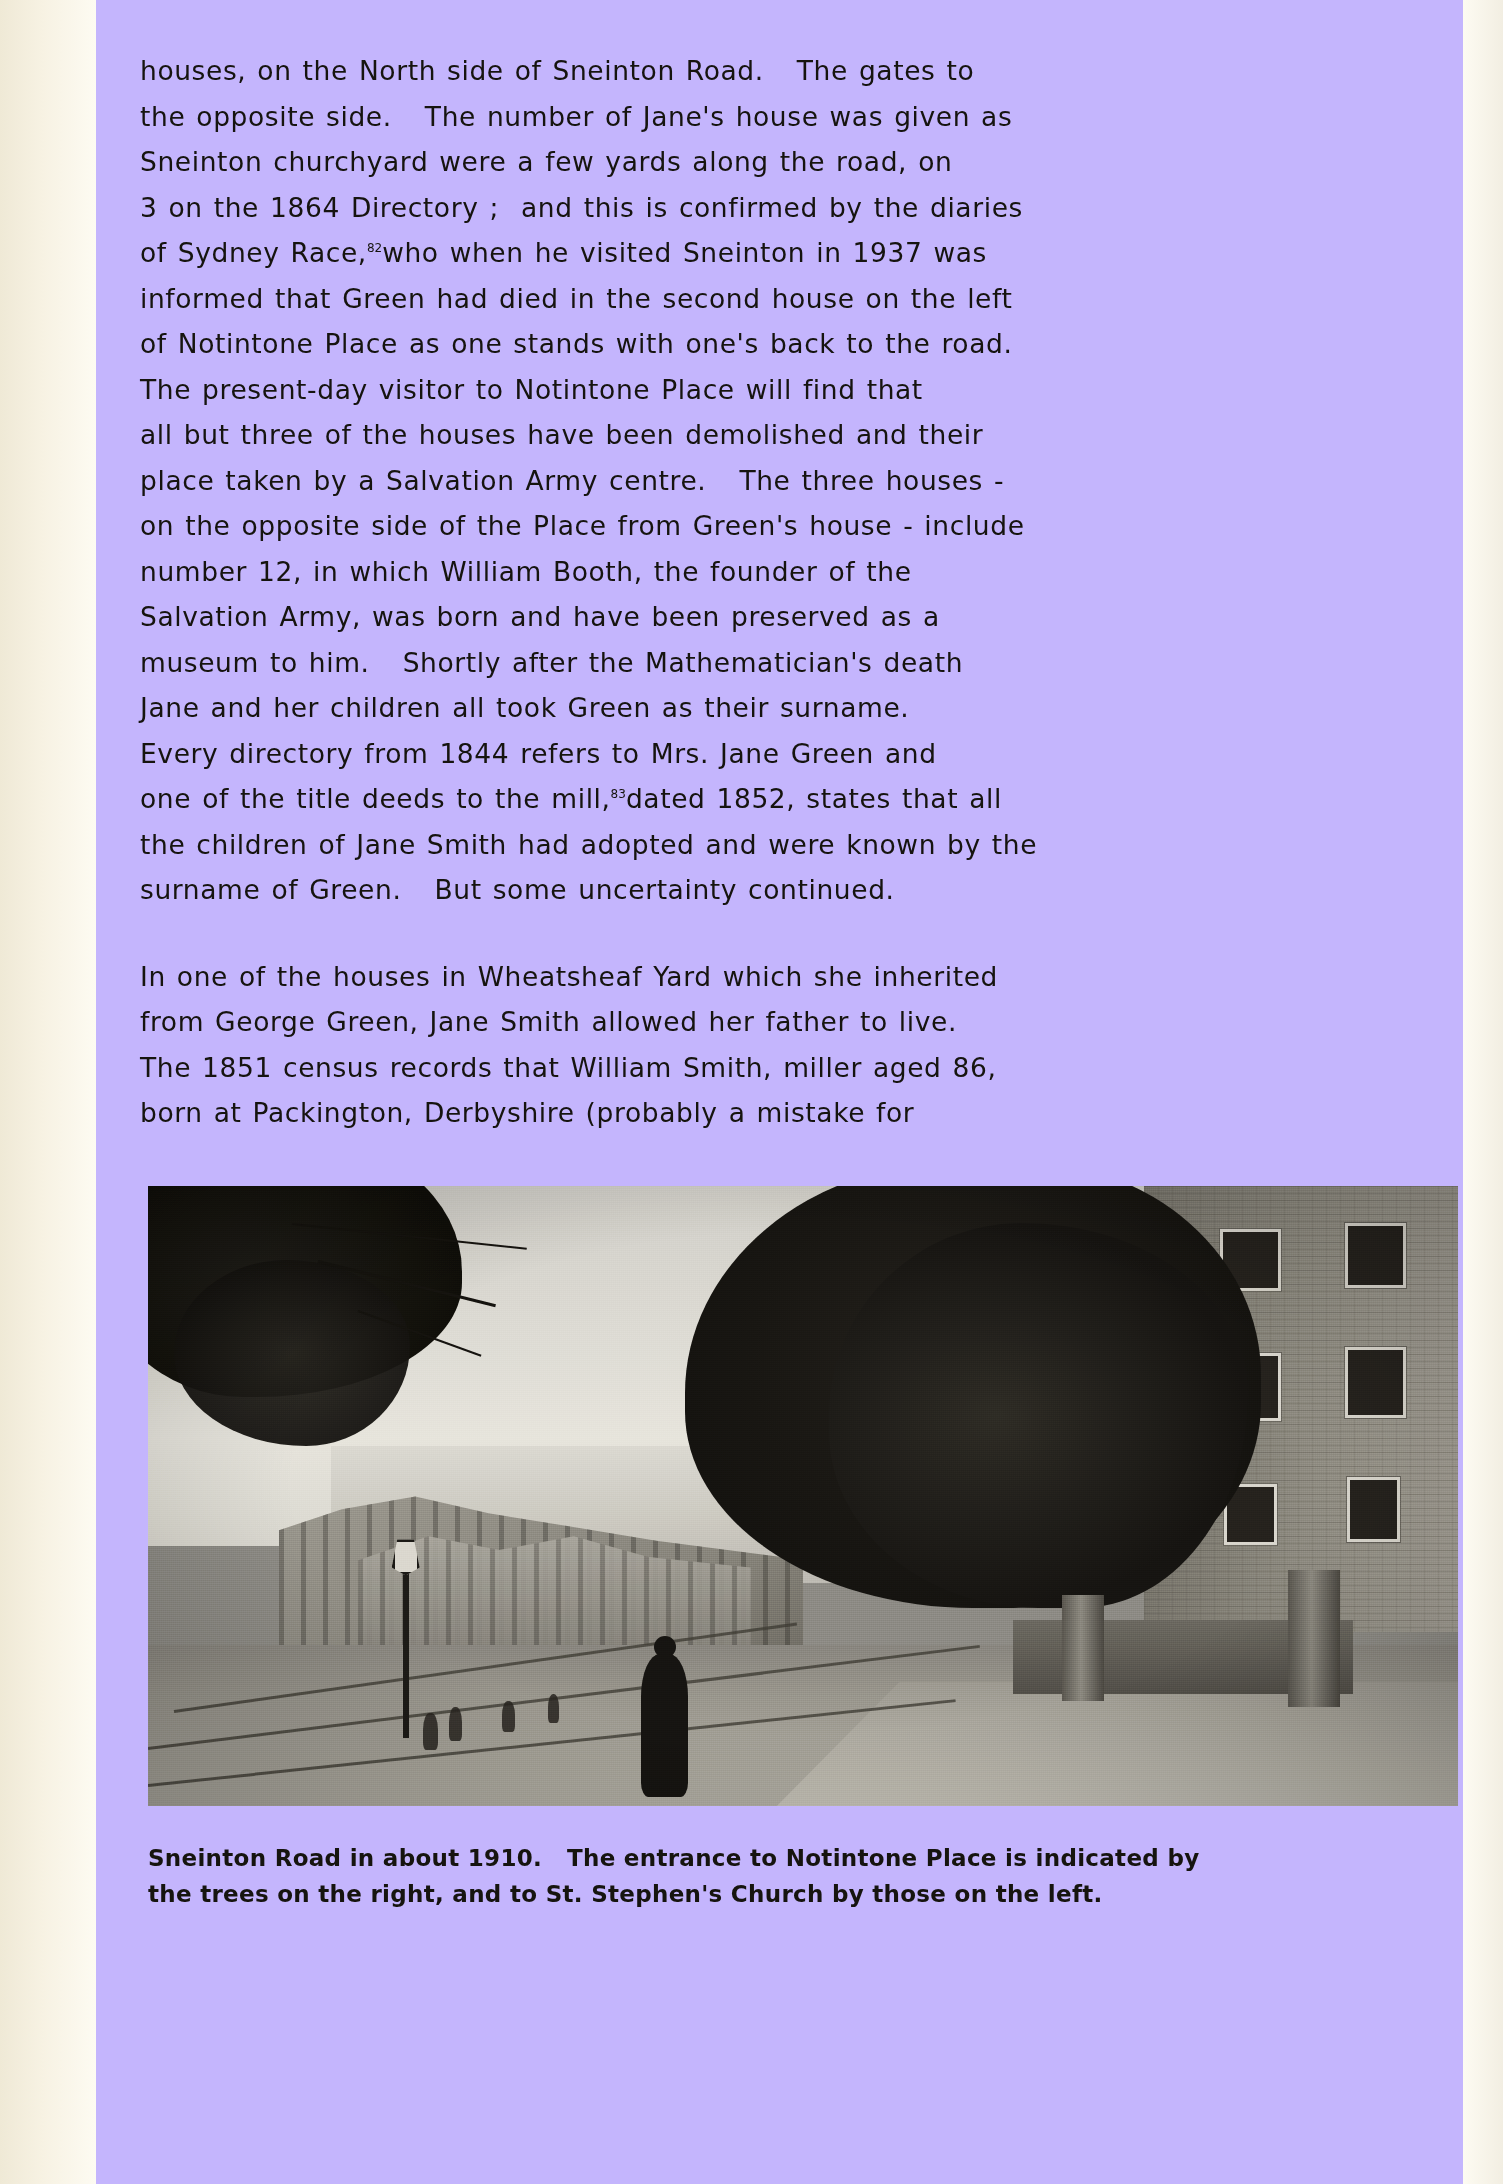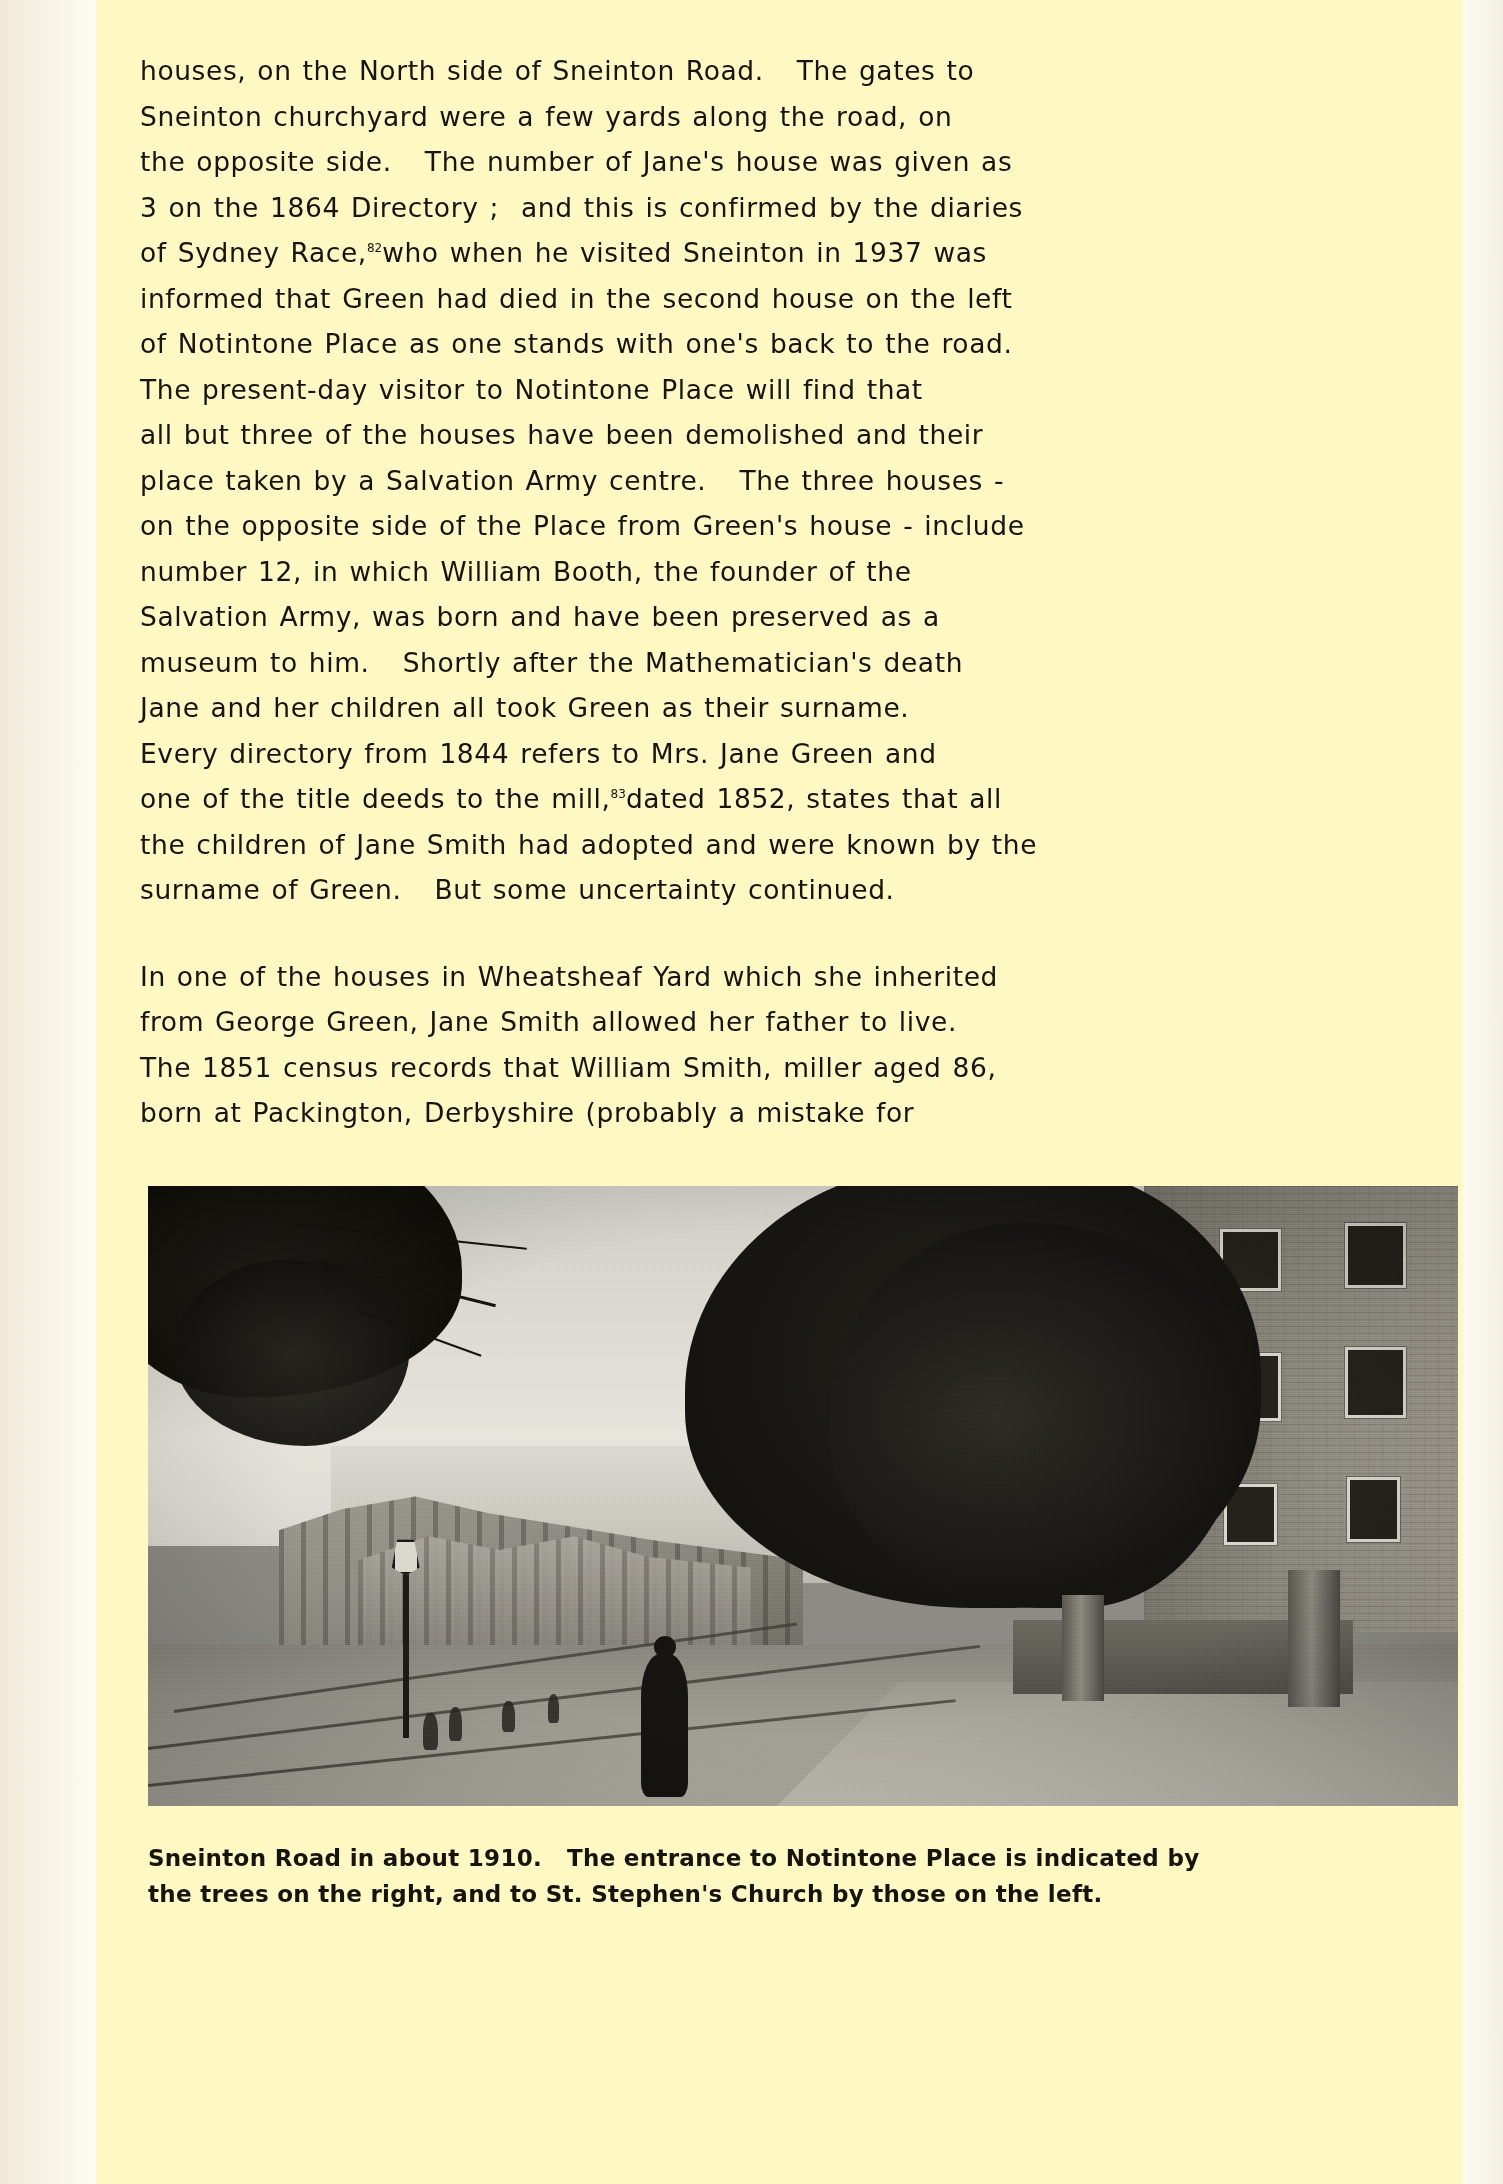--- a/index.html
+++ b/index.html
@@ -12,21 +12,21 @@
     height: 2184px;
     position: relative;
     overflow: hidden;
     font-family: "DejaVu Sans", sans-serif;
   }
 
   
   #page {
     position: absolute;
     inset: 0;
-    background: #fef9c3;
+    background: #c4b5fd;
   }
   
   #page::before {
     content: "";
     position: absolute;
     left: 0; top: 0; bottom: 0;
     width: 96px;
     background: linear-gradient(to right, #efe9d6 0%, #f7f2e3 45%, #fdfbf2 100%);
     pointer-events: none;
   }
@@ -245,22 +245,22 @@
   #caption .line { display: block; white-space: pre; }
 </style>
 </head>
 <body>
 
 <div id="page">
 
   <div id="content">
     <p class="para p1">
         <span class="line">houses, on the North side of Sneinton Road.   The gates to</span>
+        <span class="line">the opposite side.   The number of Jane's house was given as</span>
         <span class="line">Sneinton churchyard were a few yards along the road, on</span>
-        <span class="line">the opposite side.   The number of Jane's house was given as</span>
         <span class="line">3 on the 1864 Directory ;  and this is confirmed by the diaries</span>
         <span class="line">of Sydney Race,<sup>82</sup>who when he visited Sneinton in 1937 was</span>
         <span class="line">informed that Green had died in the second house on the left</span>
         <span class="line">of Notintone Place as one stands with one's back to the road.</span>
         <span class="line">The present-day visitor to Notintone Place will find that</span>
         <span class="line">all but three of the houses have been demolished and their</span>
         <span class="line">place taken by a Salvation Army centre.   The three houses -</span>
         <span class="line">on the opposite side of the Place from Green's house - include</span>
         <span class="line">number 12, in which William Booth, the founder of the</span>
         <span class="line">Salvation Army, was born and have been preserved as a</span>

